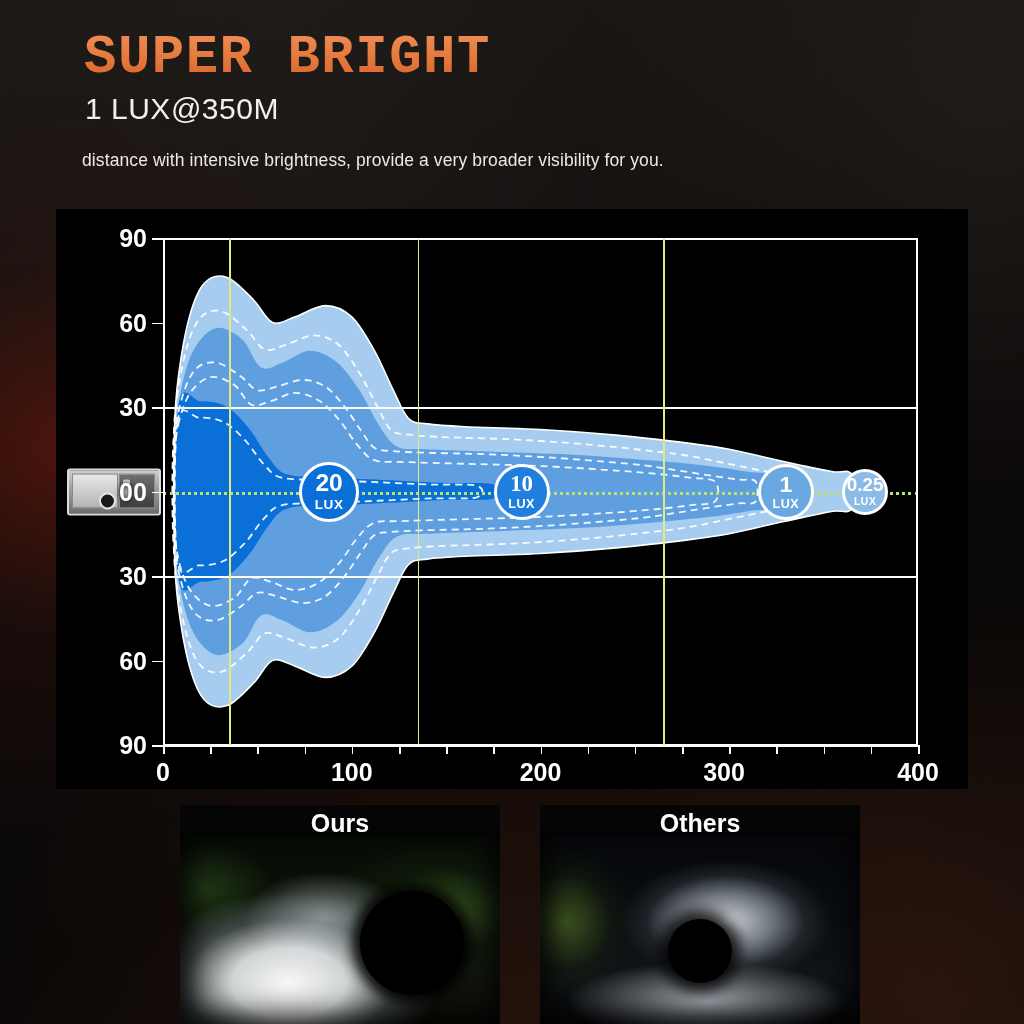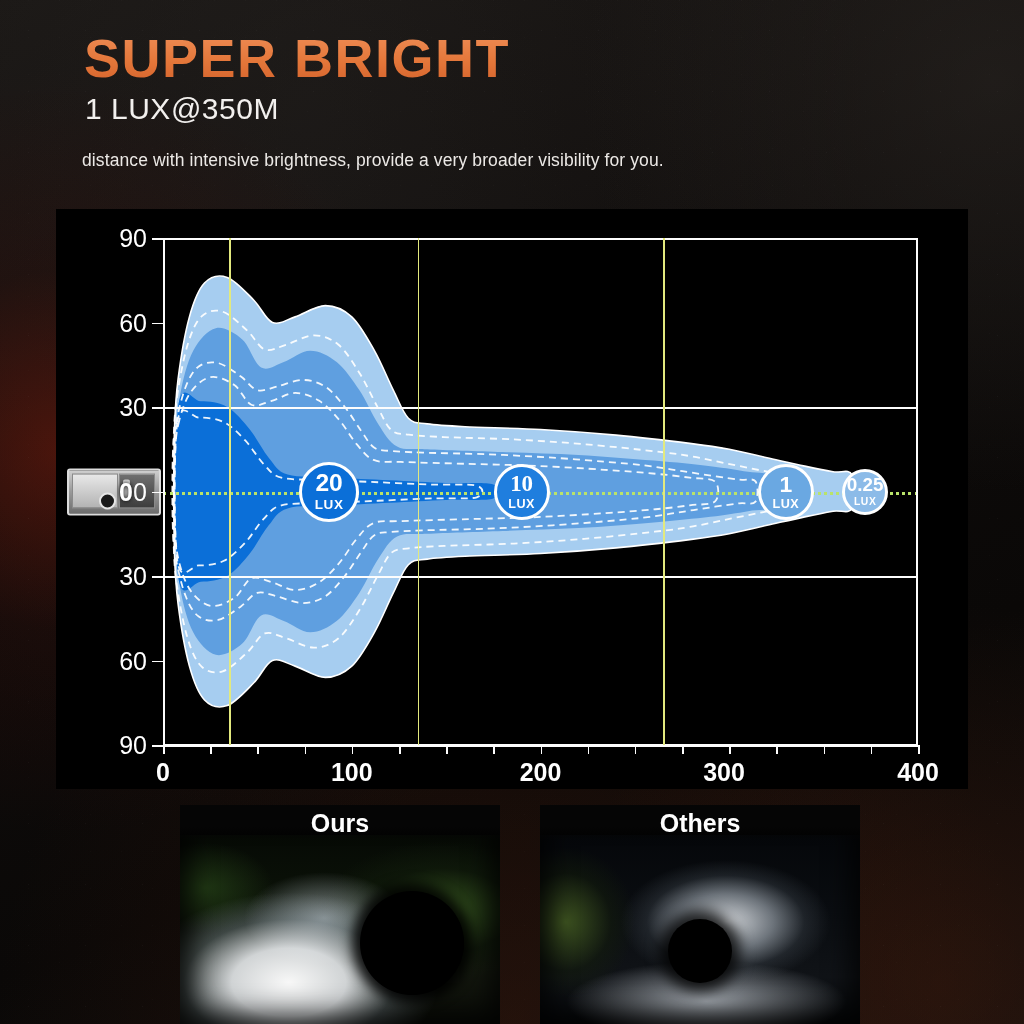--- a/index.html
+++ b/index.html
@@ -25,39 +25,39 @@
       radial-gradient(rgba(255,255,255,.06) .6px, transparent .8px);
     background-size:57px 61px, 31px 37px;
     background-position:0 0, 13px 19px;}
 
   
   #headline{position:absolute;left:84px;top:27px;
     font-size:54px;font-weight:bold;letter-spacing:1.5px;
     color:#e4773a;
     background:linear-gradient(180deg,#f0905a 0%,#e4773a 55%,#d2602a 100%);
     -webkit-background-clip:text;background-clip:text;-webkit-text-fill-color:transparent;
-    white-space:nowrap;}
+    white-space:nowrap;font-family:Liberation Mono, monospace;}
   #subline{position:absolute;left:85px;top:92px;
     font-size:30px;color:#f2f0ee;letter-spacing:.5px;white-space:nowrap;}
   #desc{position:absolute;left:82px;top:148px;
     font-size:17.5px;line-height:25px;color:#ece9e6;letter-spacing:.1px;white-space:nowrap;}
 
   
   #chart-panel{position:absolute;left:56px;top:209px;width:912px;height:580px;
     background:#000;}
   #plot{position:absolute;left:107px;top:29px;width:755px;height:507px;}
 
   .axis-line{position:absolute;background:#fdfdfd;}
   .gridline-h{position:absolute;height:1.6px;background:#fdfdfd;left:0;width:100%;}
   .gridline-v{position:absolute;width:1.6px;background:#e2e97e;top:0;height:100%;}
   .tick{position:absolute;width:1.6px;height:9px;background:#fdfdfd;top:100%;}
   .ytick{position:absolute;height:1.6px;width:11px;background:#fdfdfd;left:-11px;}
 
   .ylab{position:absolute;right:100%;margin-right:16px;
-    color:#fff;font-size:25px;font-weight:normal;transform:translateY(-50%);white-space:nowrap;}
+    color:#fff;font-size:25px;font-weight:bold;transform:translateY(-50%);white-space:nowrap;}
   .xlab{position:absolute;top:100%;margin-top:13px;
     color:#fff;font-size:25px;font-weight:bold;transform:translateX(-50%);white-space:nowrap;}
 
   #beam-svg{position:absolute;left:0;top:0;width:100%;height:100%;overflow:visible;}
 
   .centerline{position:absolute;left:0;width:100%;height:0;top:50%;
     border-top:3px dotted #b9e36a;}
 
   
   .lux{position:absolute;transform:translate(-50%,-50%);

